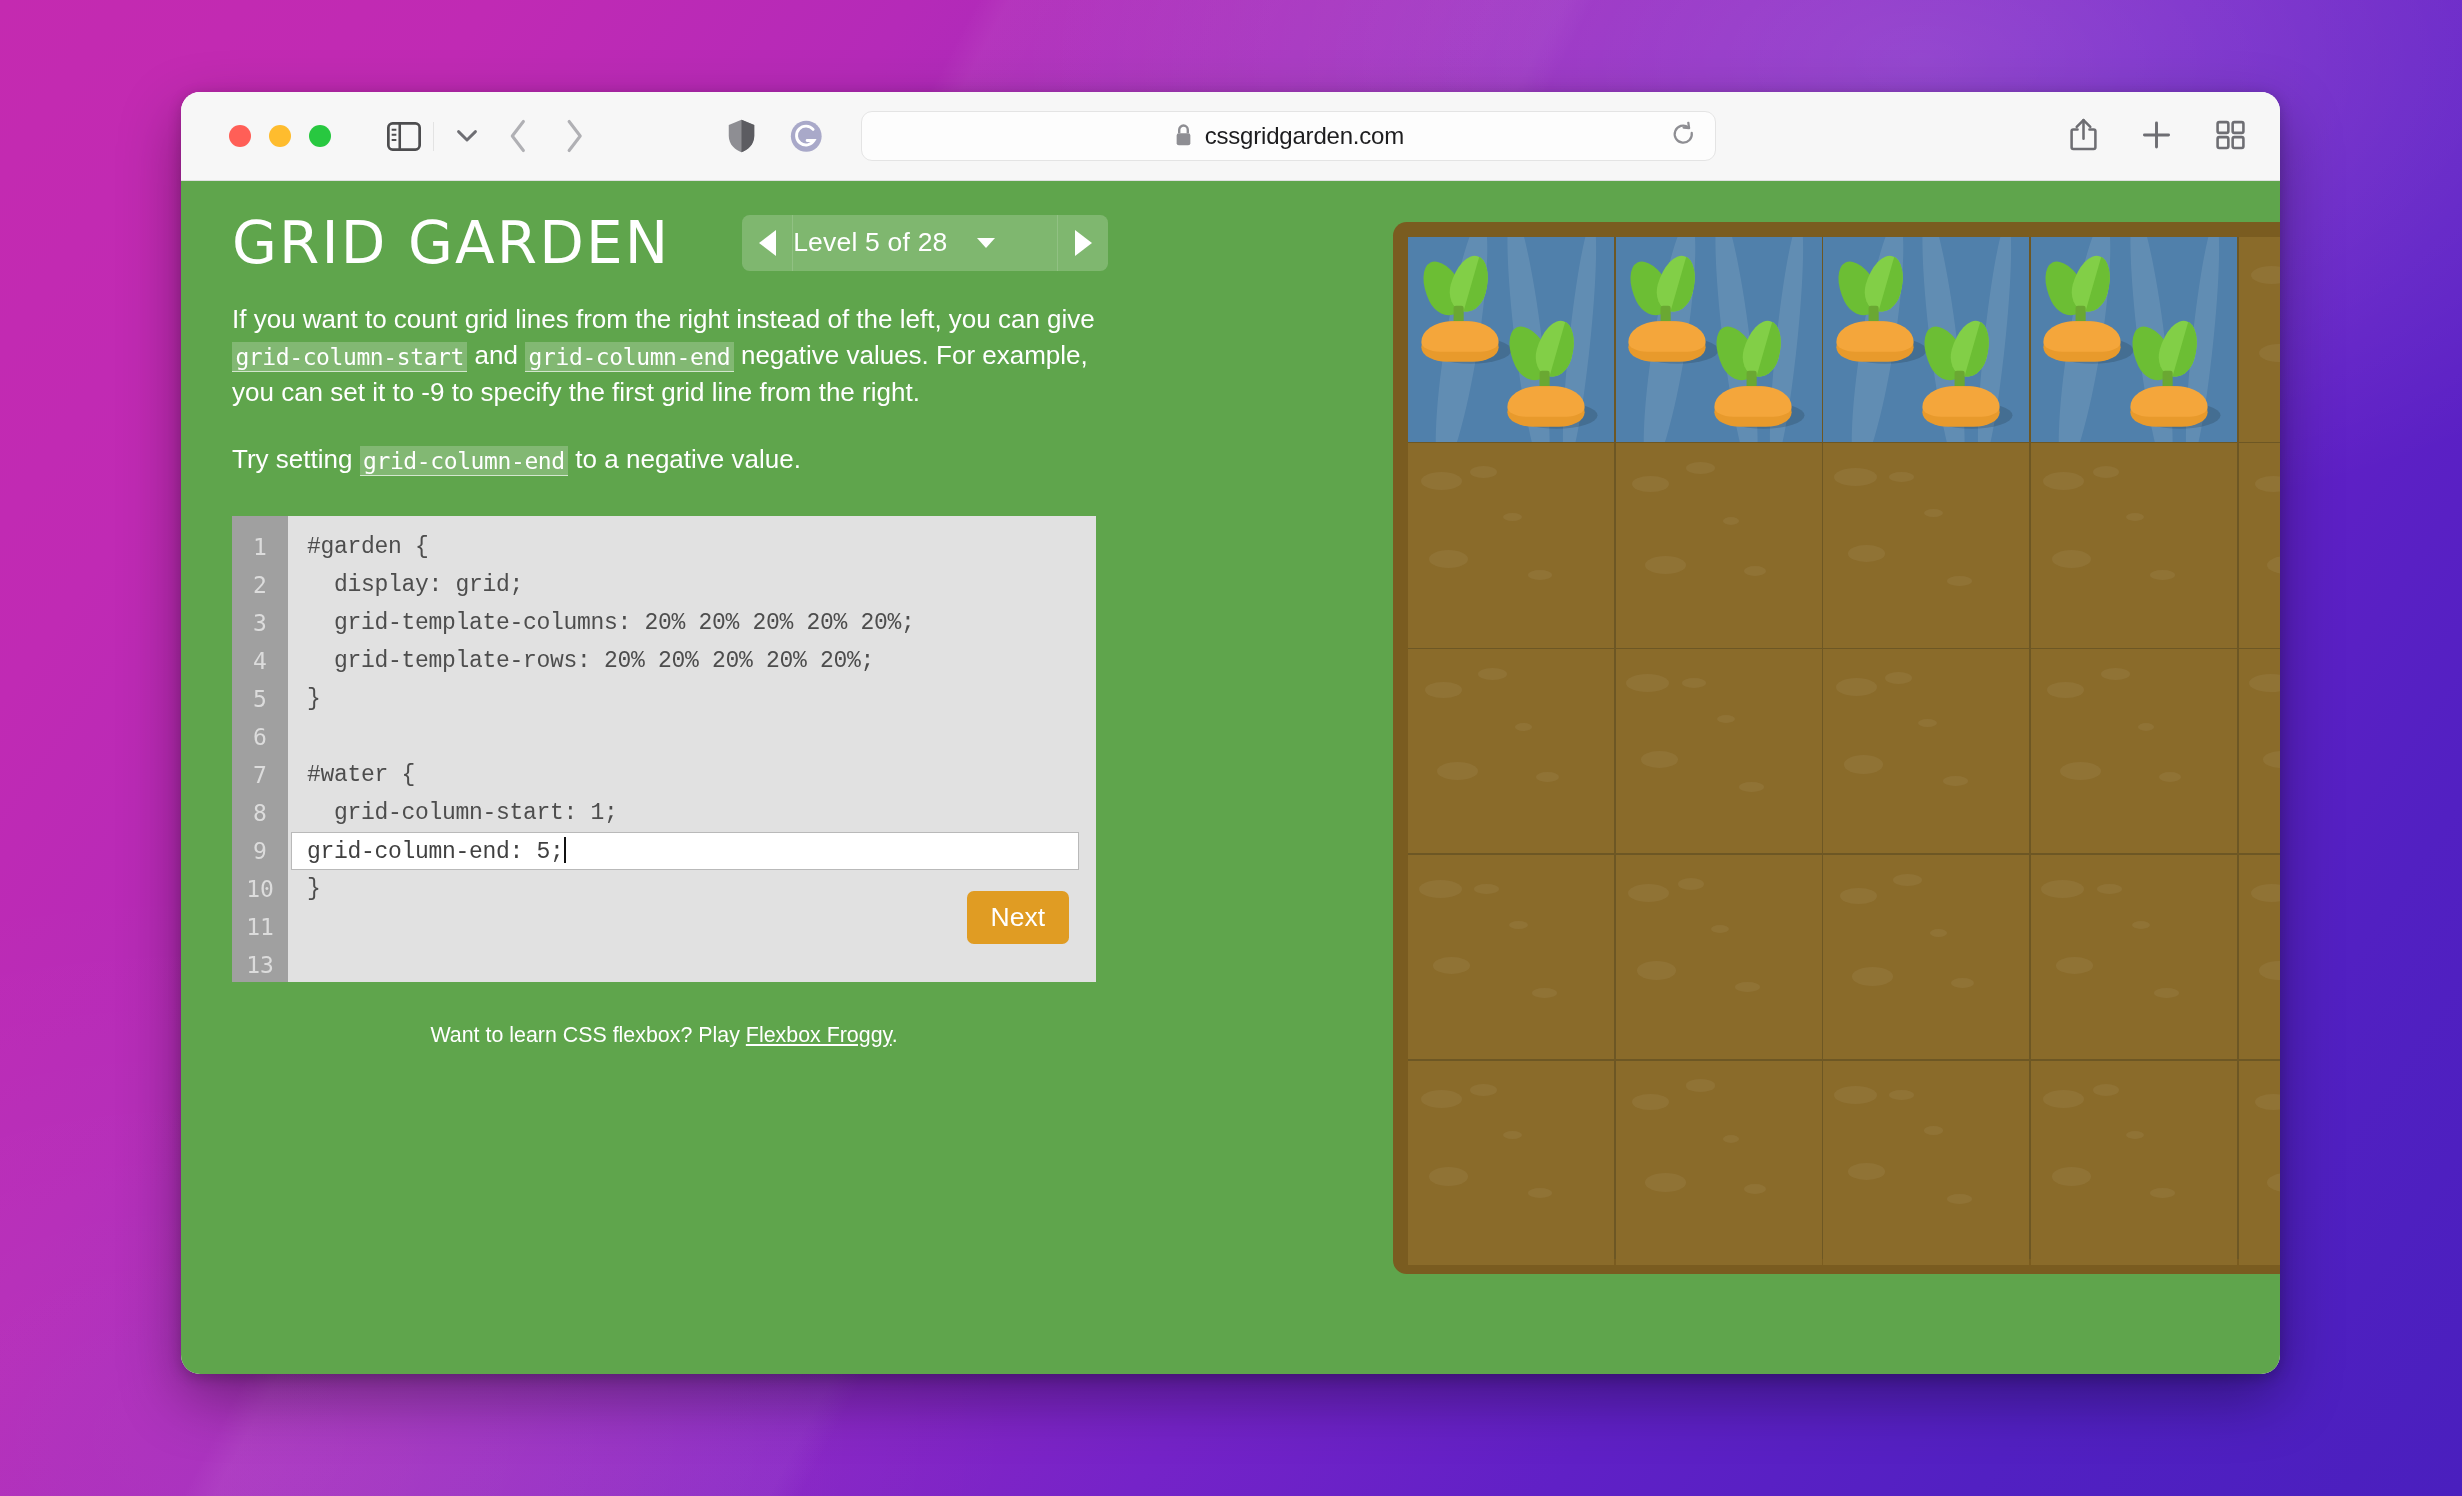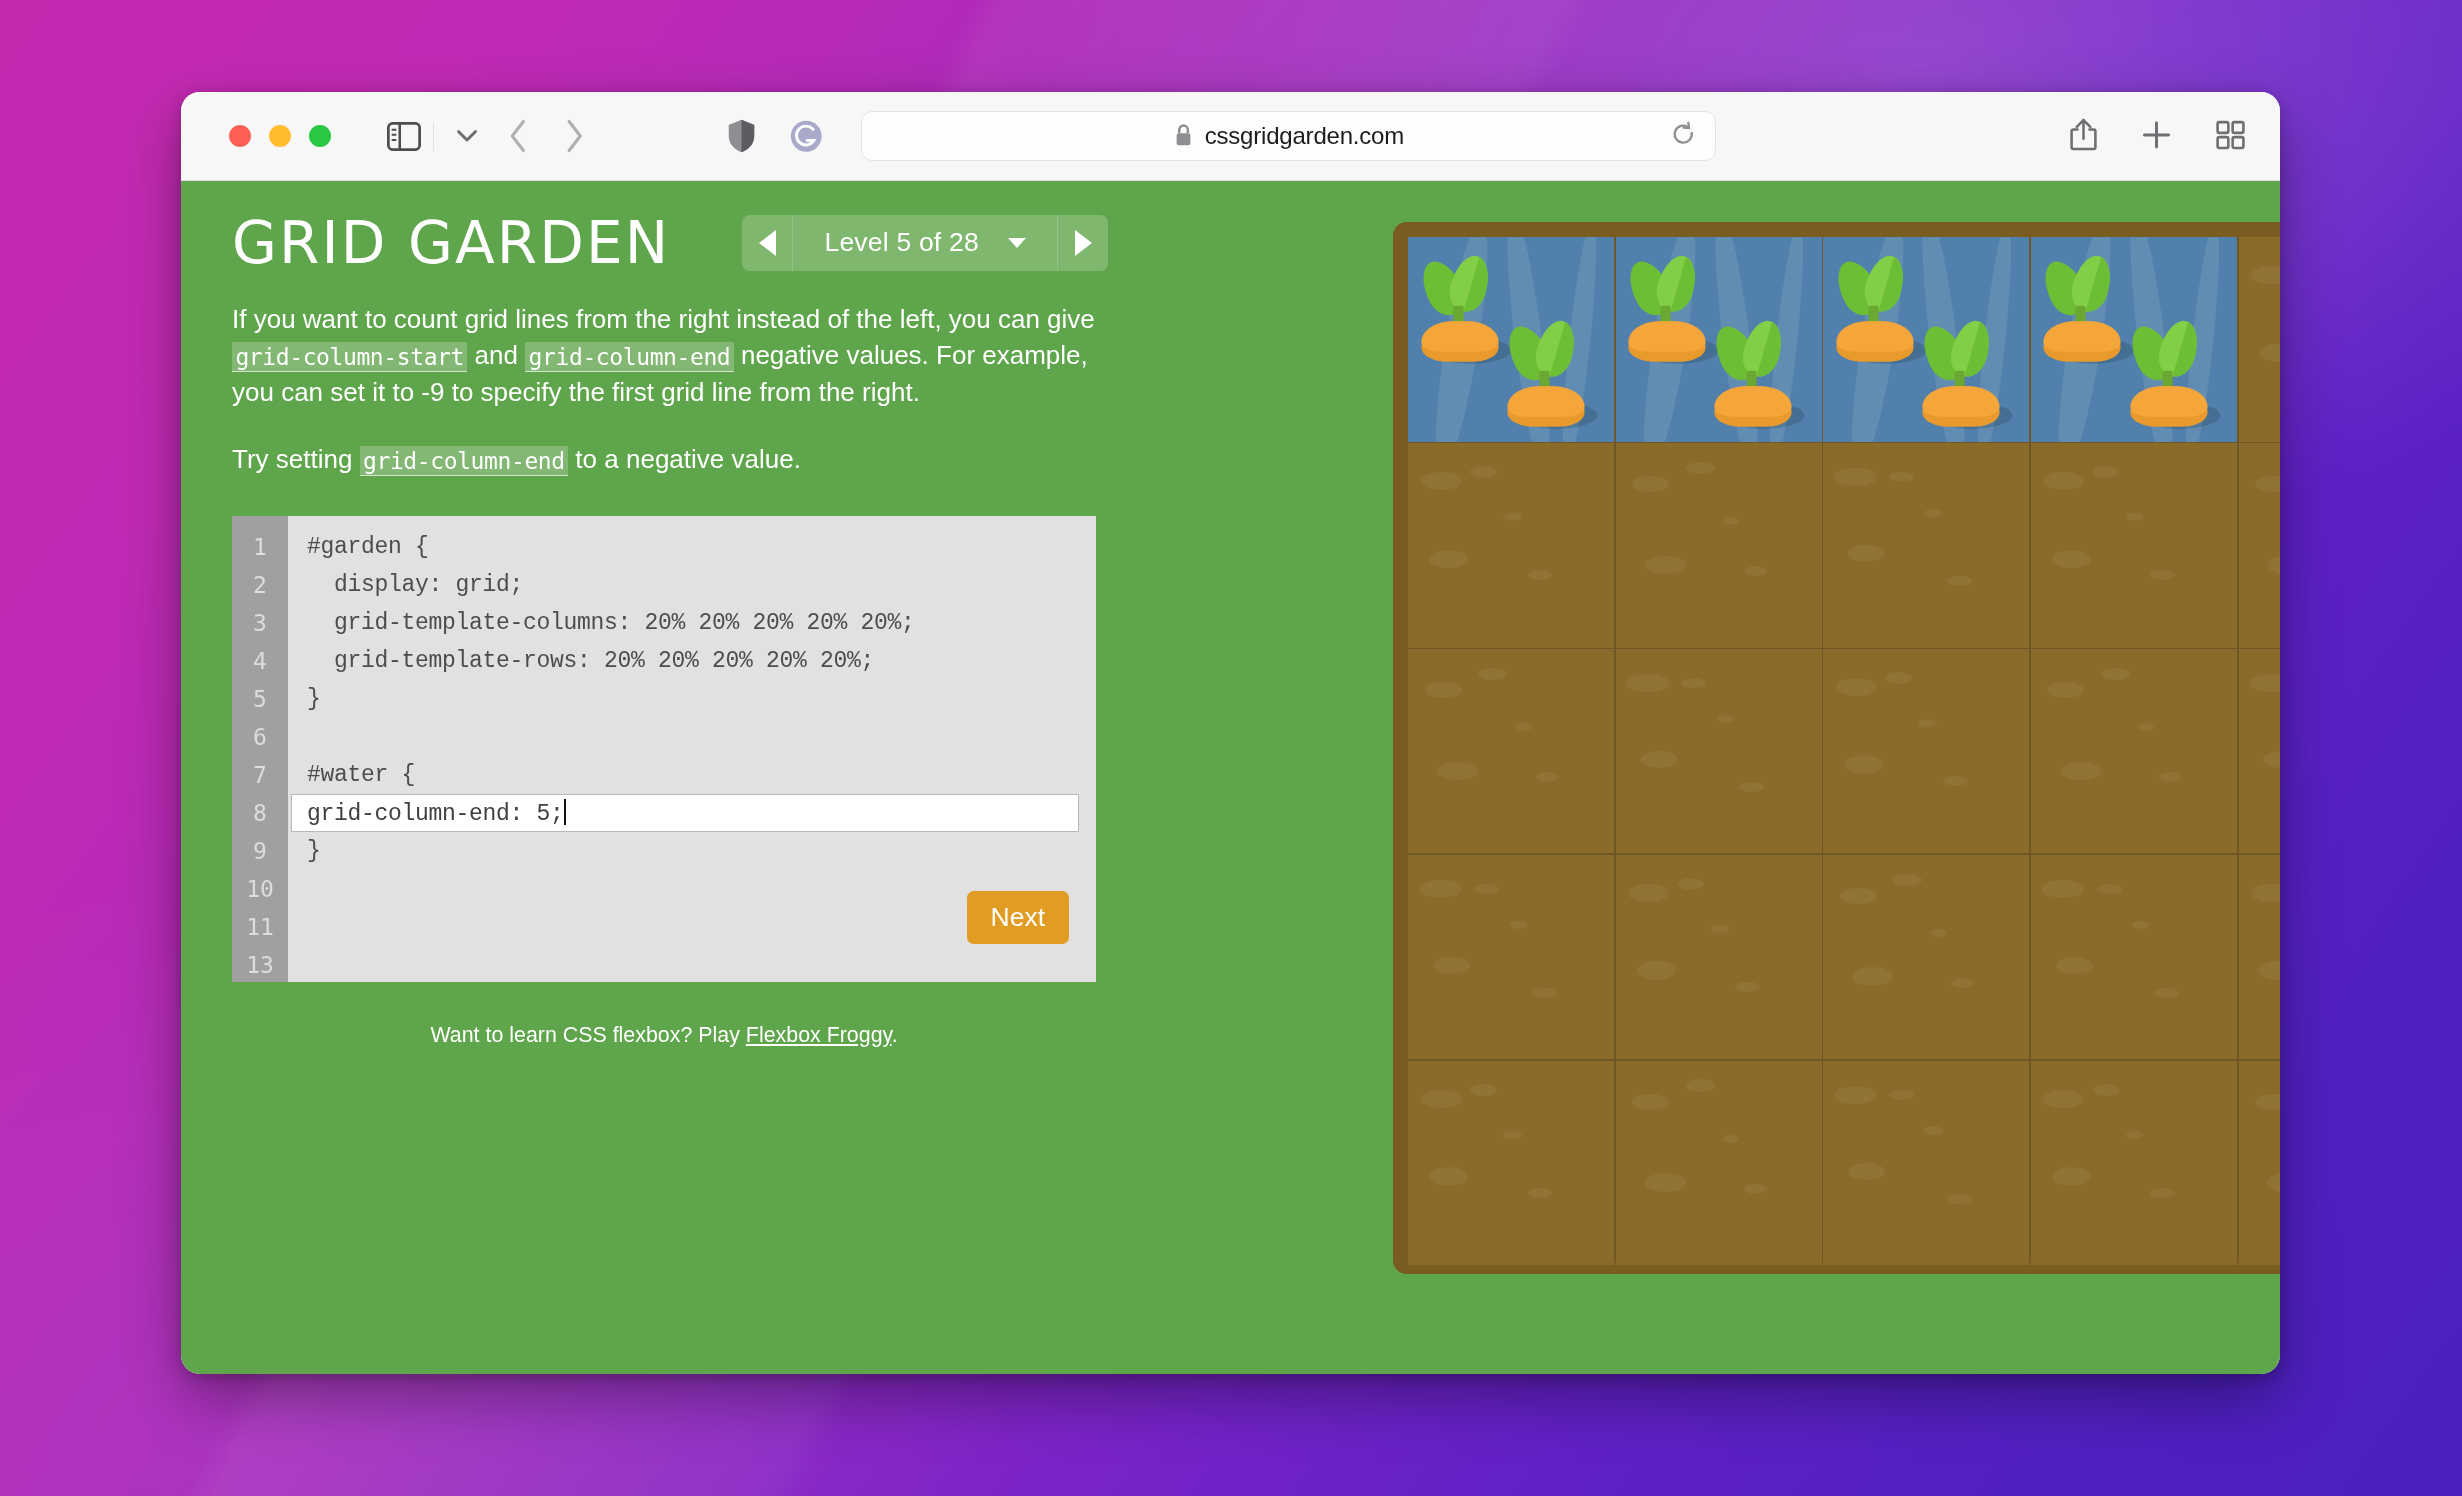--- a/index.html
+++ b/index.html
@@ -166,21 +166,21 @@
   }
   .lvl-arrow {
     width: 51px;
     display: flex; align-items: center; justify-content: center;
     cursor: pointer;
   }
   #level-prev { border-right: 1.7px solid rgba(255,255,255,0.14); }
   #level-next { border-left: 1.7px solid rgba(255,255,255,0.14); }
   #level-label-wrap {
     flex: 1 1 auto;
-    display: flex; align-items: center; justify-content: center; gap: 29px;
+    display: flex; align-items: center; gap: 29px;
     cursor: pointer;
   }
   #level-label {
     color: #ffffff;
     font-size: 26.5px;
     letter-spacing: 0.2px;
     white-space: nowrap;
   }
   .caret-down {
     width: 0; height: 0;
@@ -556,20 +556,21 @@
           </div>
 
           <div id="code-area">
             <div class="cl">#garden {</div>
             <div class="cl">  display: grid;</div>
             <div class="cl">  grid-template-columns: 20% 20% 20% 20% 20%;</div>
             <div class="cl">  grid-template-rows: 20% 20% 20% 20% 20%;</div>
             <div class="cl">}</div>
             <div class="cl"></div>
             <div class="cl">#water {</div>
+            <div class="cl">  grid-column-start: 1;</div>
             <div class="cl editable"><span>grid-column-end: 5;</span><span class="caret"></span></div>
             <div class="cl">}</div>
 
             <button id="next-button">Next</button>
           </div>
         </div>
 
         <div id="footer">
           <div id="flexbox-line"><span>Want to learn CSS flexbox? Play </span><span class="footer-link">Flexbox Froggy</span><span>.</span></div>
         </div>

